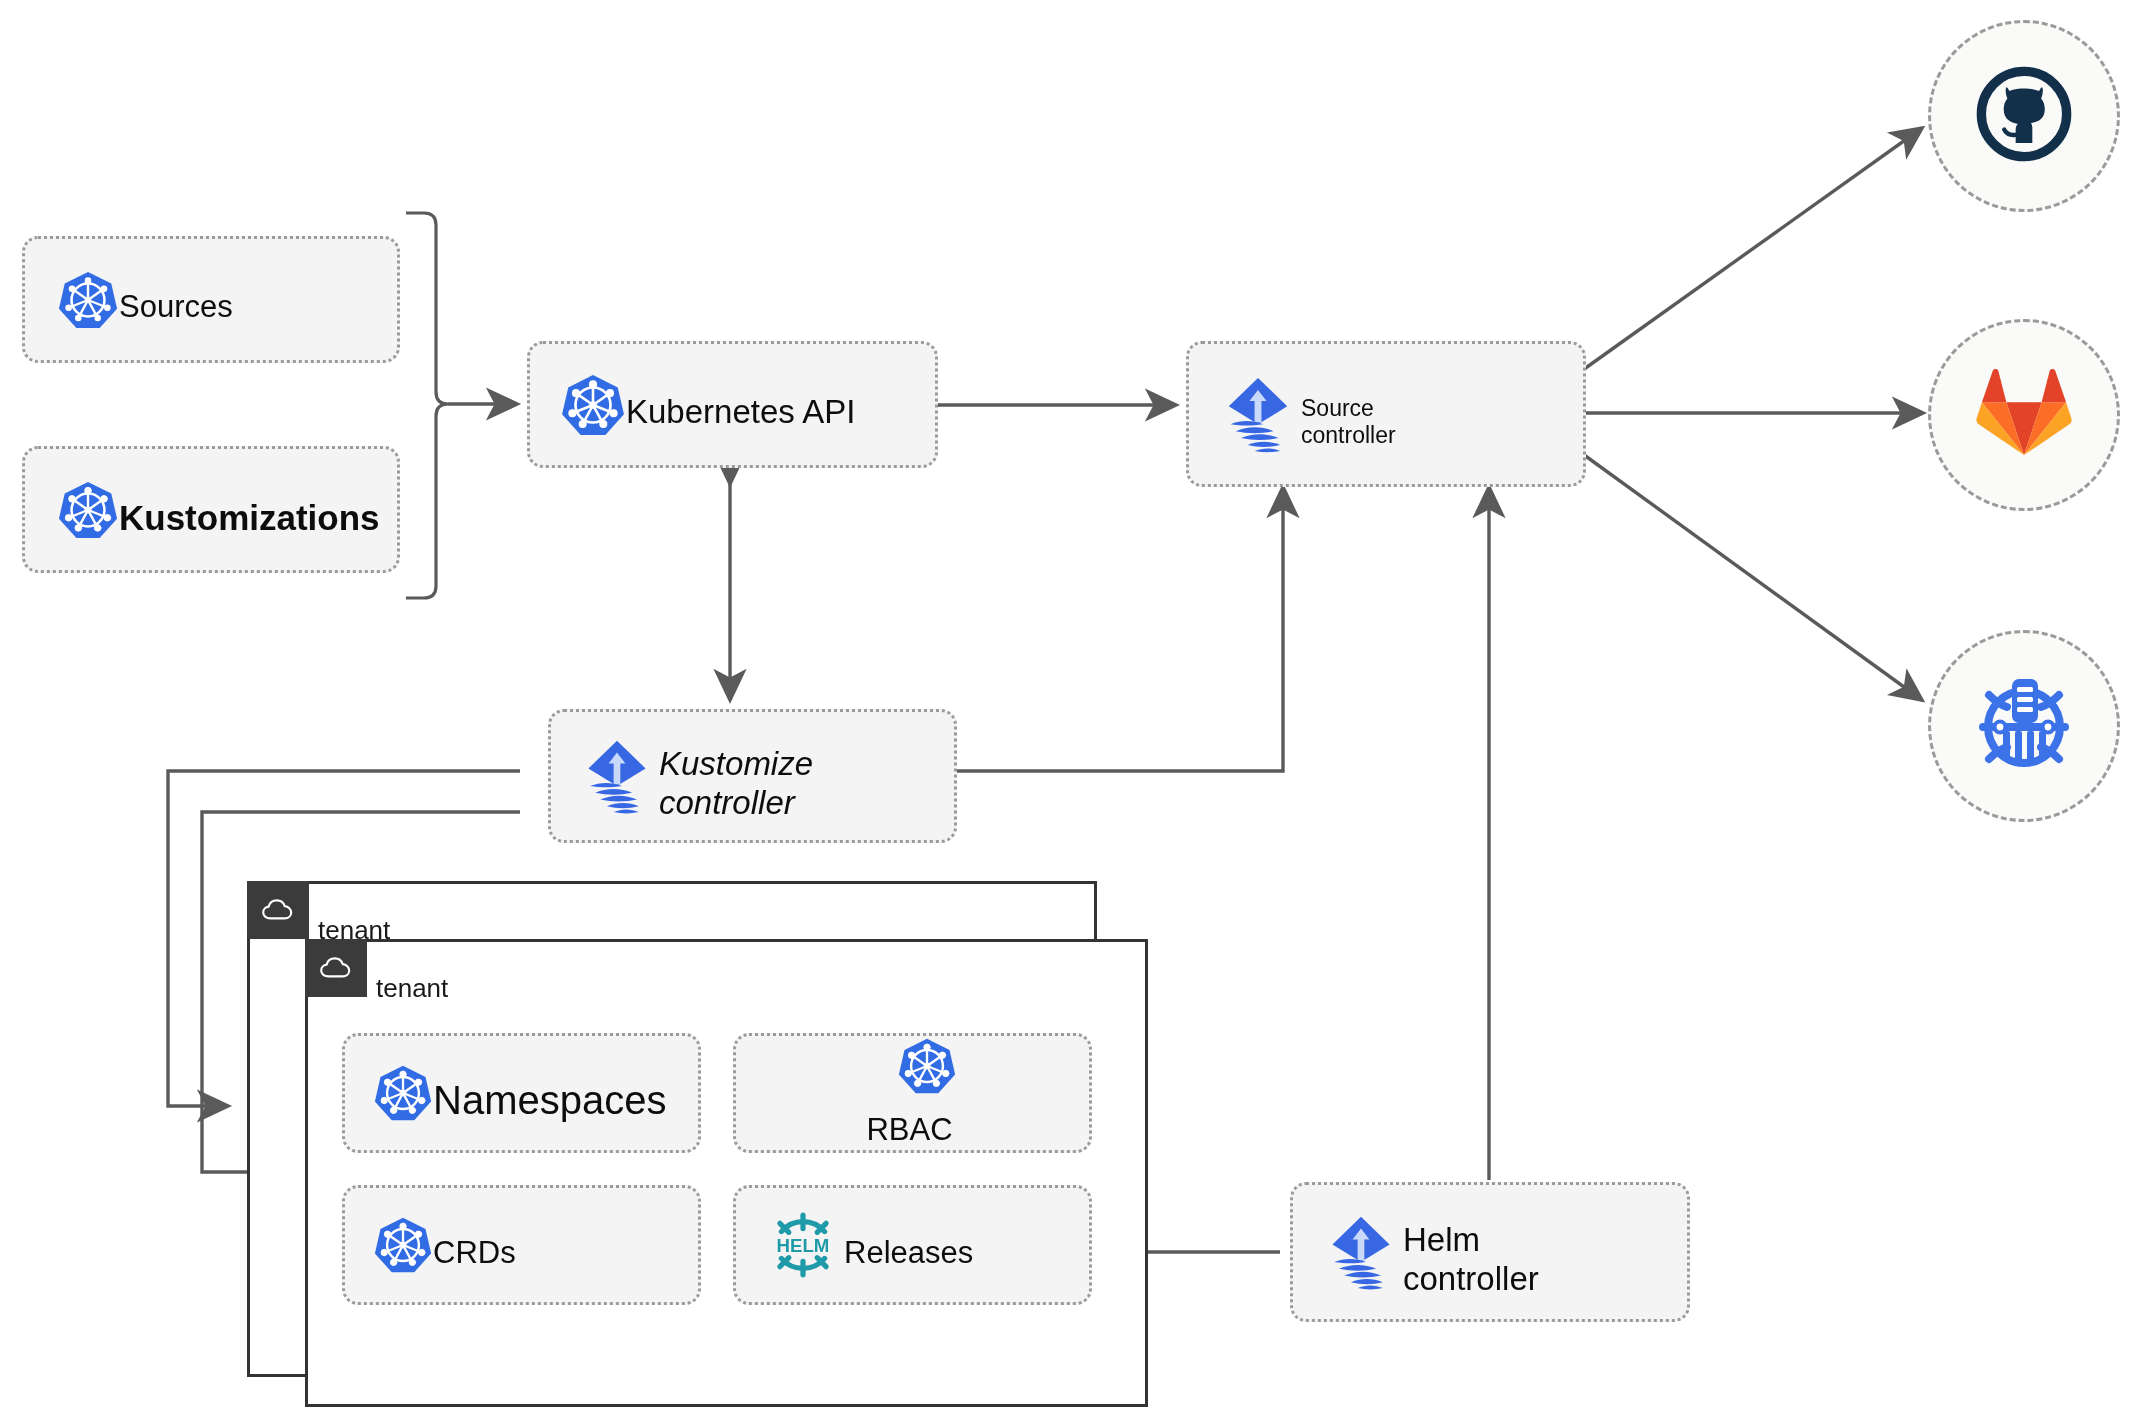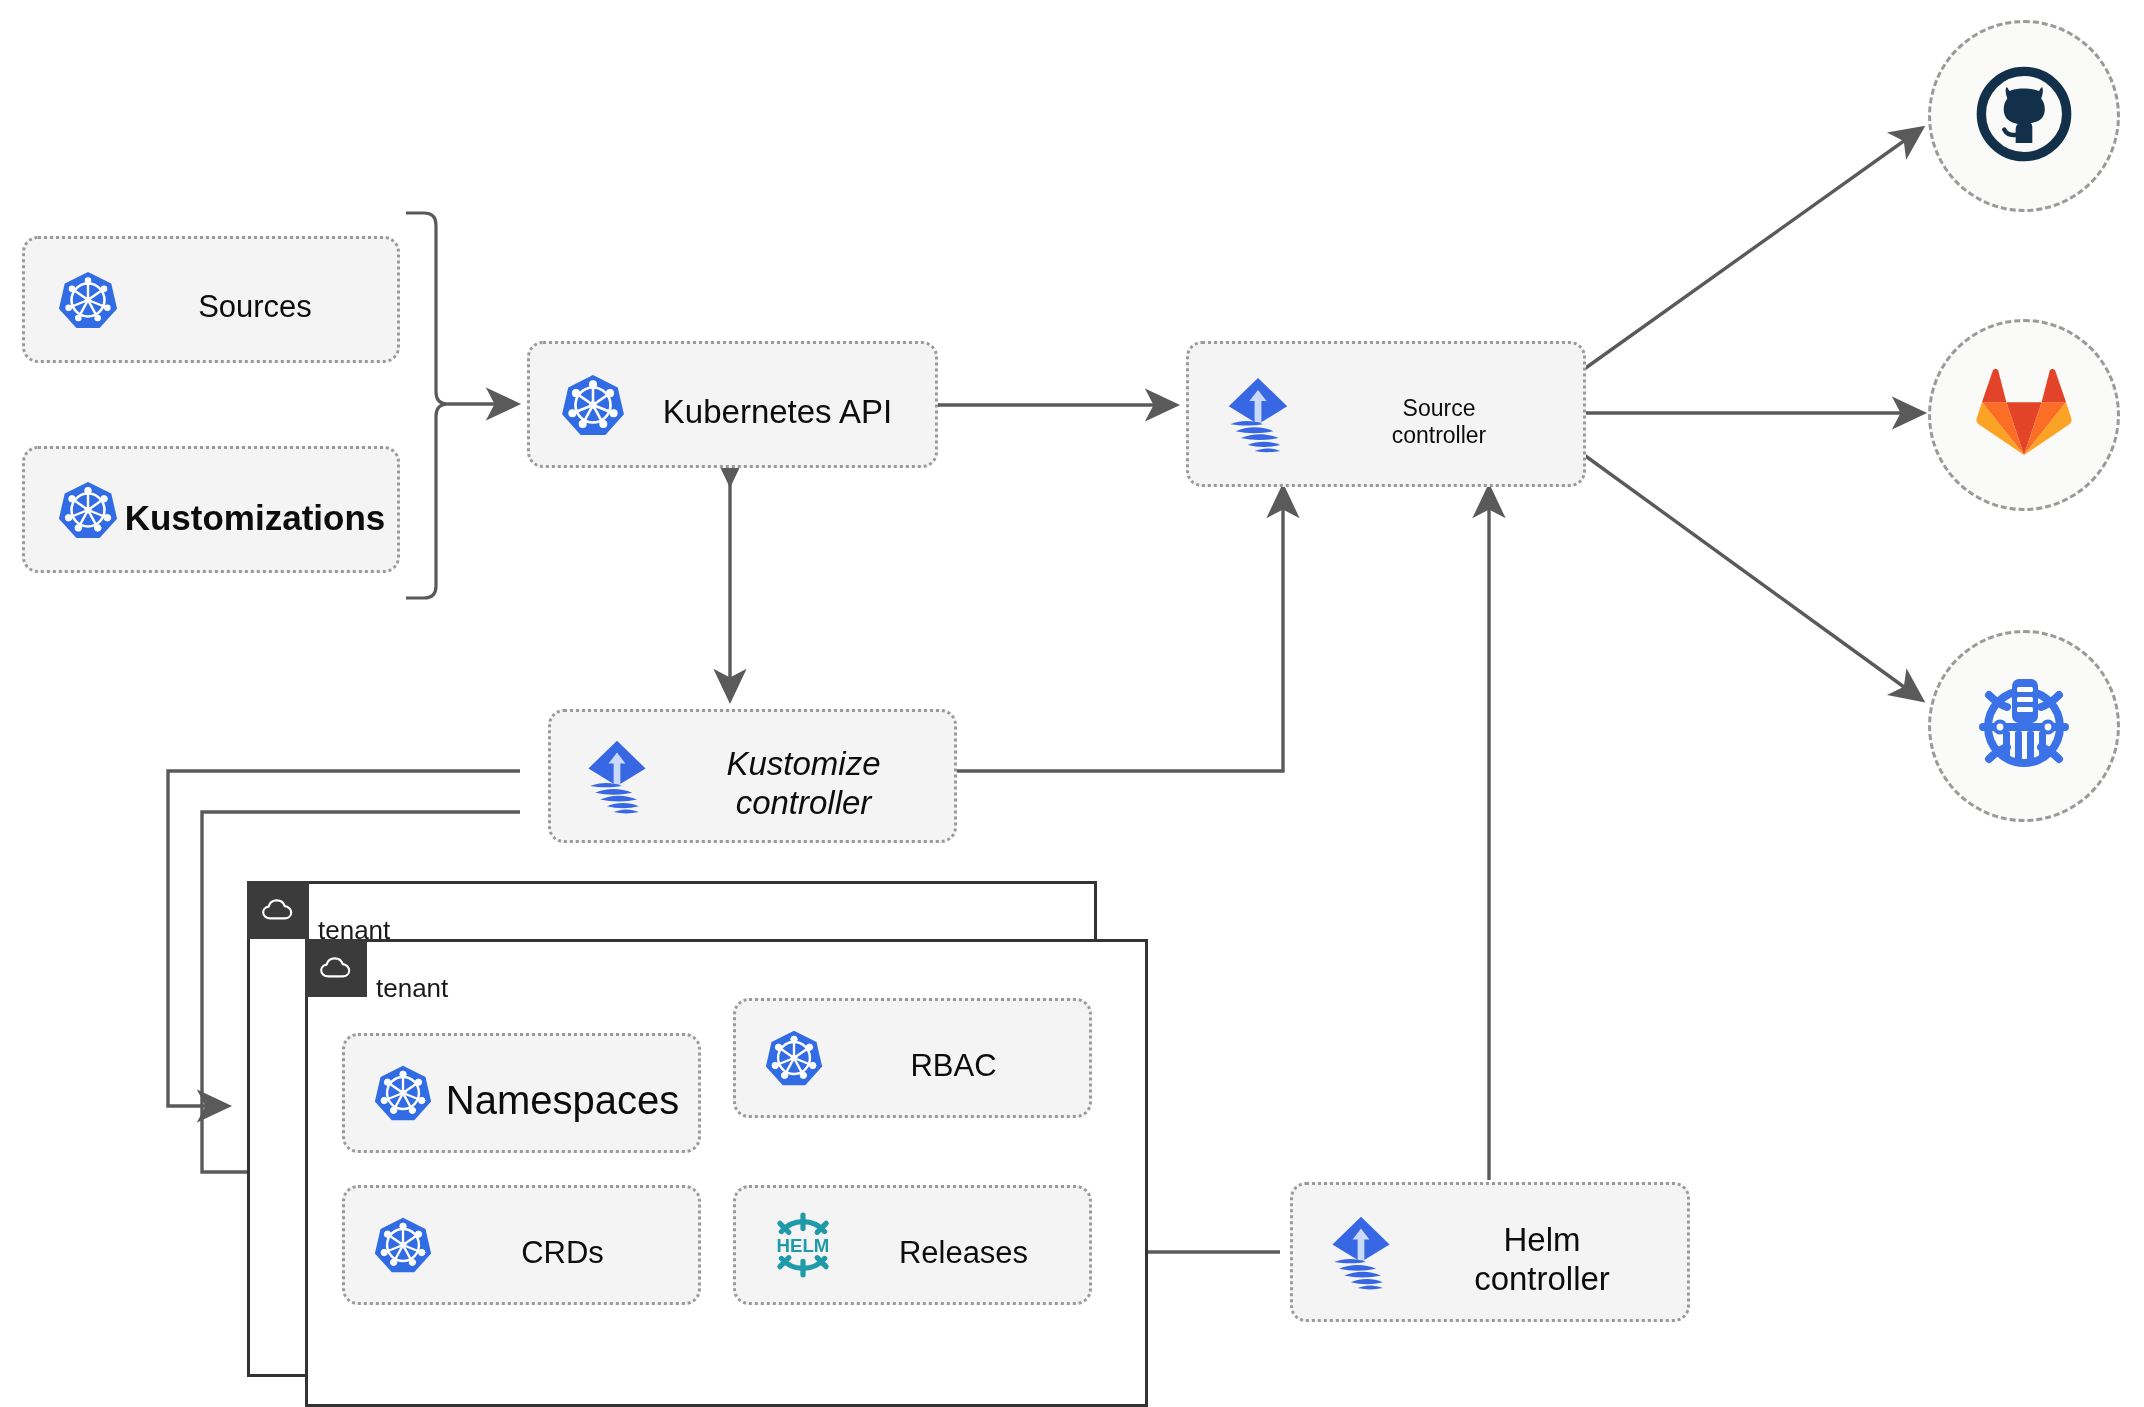--- a/index.html
+++ b/index.html
@@ -14,21 +14,21 @@
     border:3px dotted #9a9a9a;
     border-radius:16px;
     display:flex;
     align-items:center;
     box-sizing:border-box;
     z-index:3;
   }
   .node .ico{flex:0 0 auto;display:flex;align-items:center;justify-content:center;}
   .node .lbl{
     flex:1 1 auto;
-    text-align:center;
+    text-align:left;
     color:#0d0d0d;
     line-height:1.18;
     white-space:pre-line;
     padding-right:6px;
     margin-top:16px;
   }
 
   
   .circle{
     position:absolute;
@@ -293,21 +293,21 @@
             <circle cx="42" cy="50.5" r="3.4"></circle>
           <circle cx="22" cy="50.5" r="3.4"></circle>
             <circle cx="12" cy="40" r="3.4"></circle>
           <circle cx="15.5" cy="20.5" r="3.4"></circle>
         </g>
       </svg>
     </span>
     <span class="lbl" style="font-size:40px;">Namespaces</span>
   </div>
 
-  <div class="node" style="left:733px;top:998px;width:359px;height:120px;">
+  <div class="node" style="left:733px;top:1033px;width:359px;height:120px;flex-direction:column;">
     <span class="ico k8s-ico" style="margin-left:28px;">
       <svg width="60" height="60" viewBox="0 0 64 64">
         <path d="M32 3 L56 15 L62 41 L44 61 L20 61 L2 41 L8 15 Z" fill="#326CE5"></path>
         <g fill="#ffffff" stroke="#ffffff" stroke-linecap="round">
           <circle cx="32" cy="32" r="3.1"></circle>
           <g stroke-width="2.5">
             <line x1="32" y1="32" x2="32" y2="12"></line>
               <line x1="32" y1="32" x2="48.5" y2="20.5"></line>
             <line x1="32" y1="32" x2="52" y2="40"></line>
               <line x1="32" y1="32" x2="42" y2="50.5"></line>

